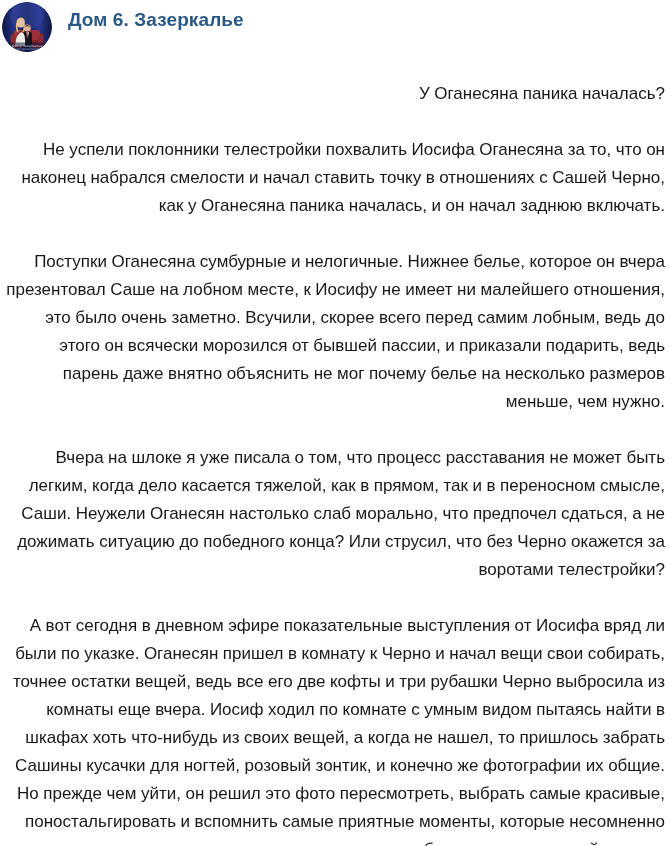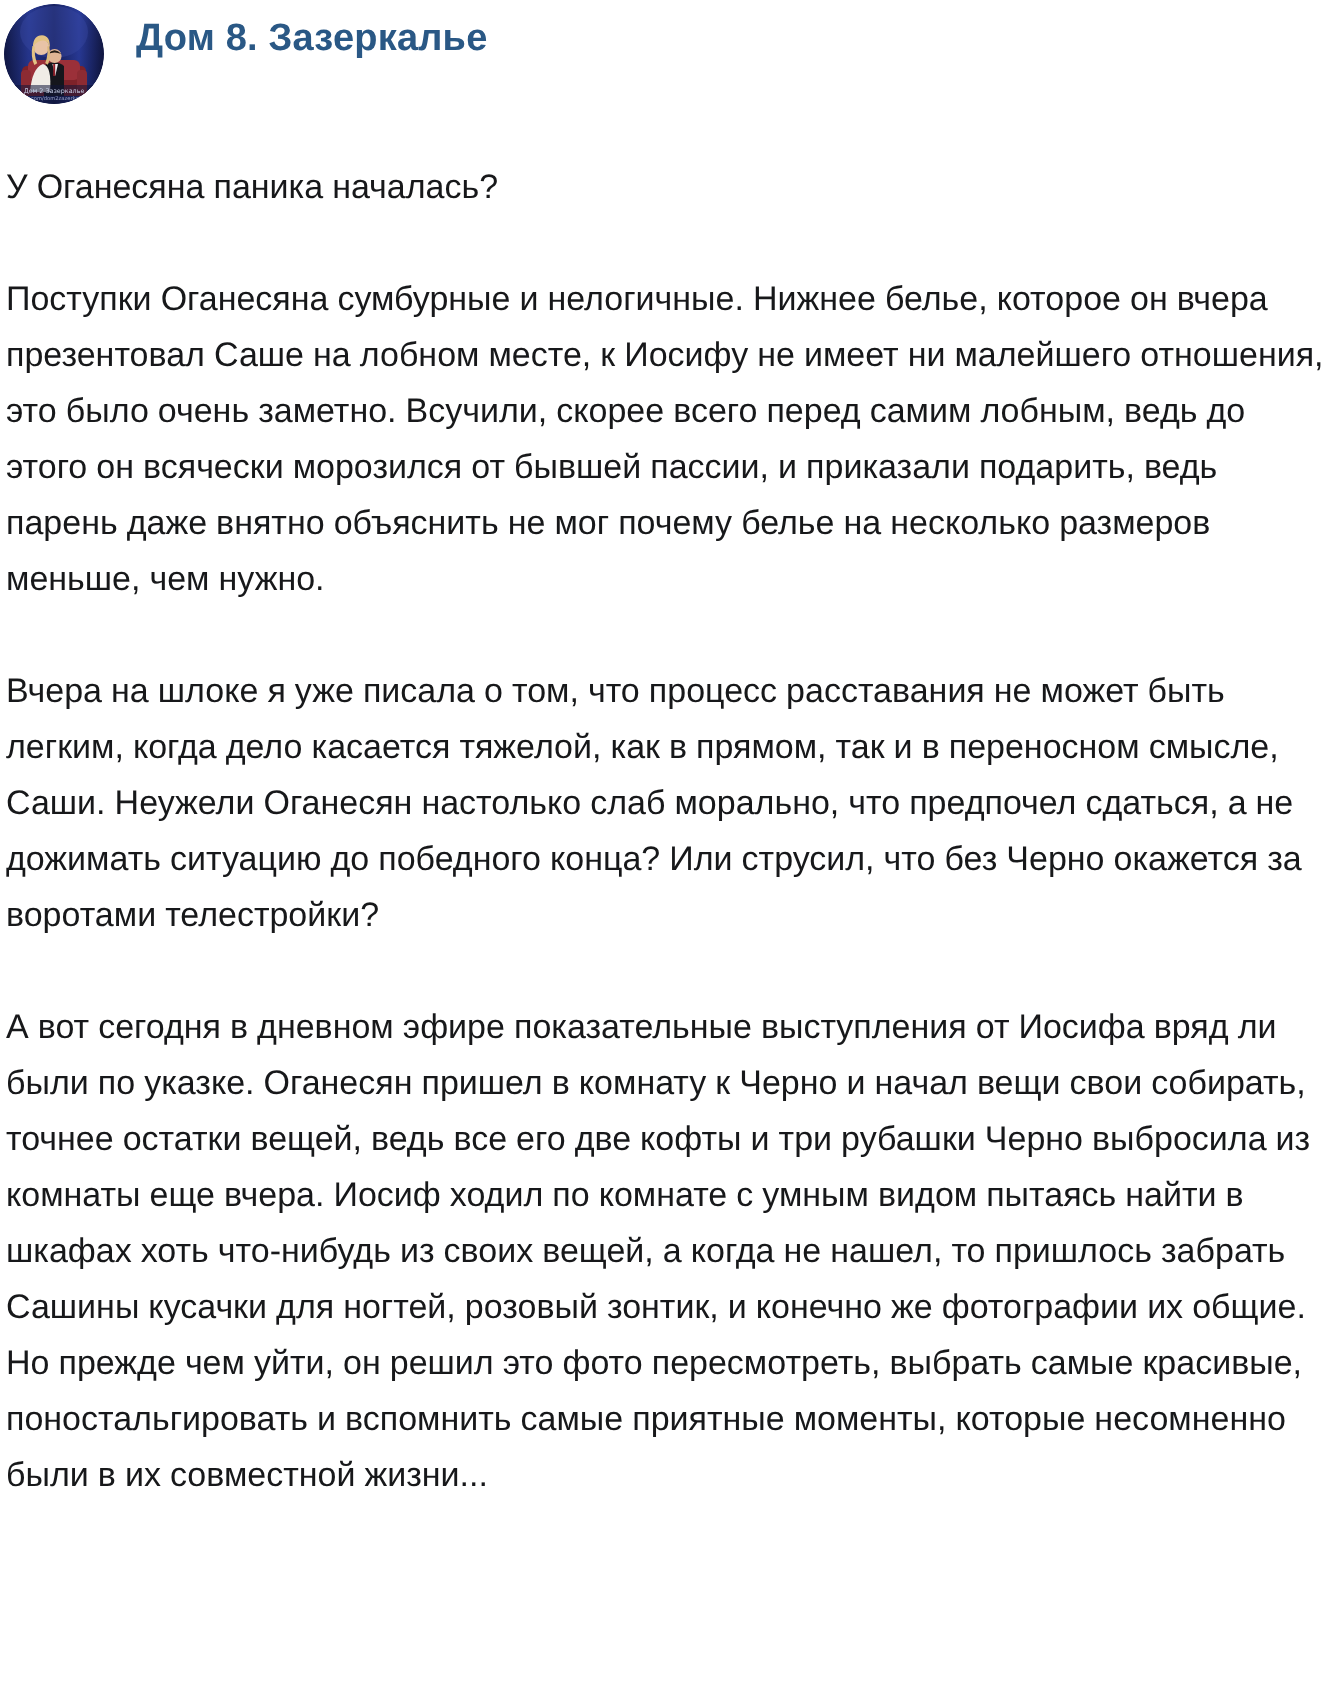--- a/index.html
+++ b/index.html
@@ -72,21 +72,21 @@
     font-size: 17px;
     line-height: 28px;
   }
 
   .post-body p {
     margin: 0 0 28px 0;
     padding: 0;
     font-size: 17px;
     line-height: 28px;
     color: #17181a;
-    text-align: left;
+    text-align: right;
     word-spacing: -0.2px;
   }
 
   .post-body p:last-child {
     margin-bottom: 0;
   }
 
   .post-body p.lead {
     margin-bottom: 28px;
   }
@@ -139,24 +139,25 @@
           <path d="M14.2 21 Q13.2 26.5 15.2 30.5 L16.6 29.6 Q14.9 25.8 15.6 21.4 Z" fill="#e3c384"></path>
           <path d="M22.6 21 Q23.7 26.4 21.9 30.4 L20.6 29.5 Q22.2 25.8 21.6 21.3 Z" fill="#dcb87a"></path>
 
           <rect x="0" y="40.5" width="50" height="9.5" fill="#101638" opacity="0.55"></rect>
           <text x="25" y="44.6" font-family="DejaVu Sans, sans-serif" font-size="3.2" fill="#cdd6ef" text-anchor="middle" opacity="0.95">Дом 2 Зазеркалье</text>
           <text x="25" y="48.2" font-family="DejaVu Sans, sans-serif" font-size="2.6" fill="#b9c4e6" text-anchor="middle" opacity="0.8">vk.com/dom2zazerkalie</text>
         </g>
       </svg>
     </div>
 
-    <div class="community-title">Дом 8. Зазеркалье</div>
+    <div class="community-title">Дом 6. Зазеркалье</div>
   </div>
 
   <div class="post-body">
     <p class="lead">У Оганесяна паника началась?</p>
+    <p>Не успели поклонники телестройки похвалить Иосифа Оганесяна за то, что он наконец набрался смелости и начал ставить точку в отношениях с Сашей Черно, как у Оганесяна паника началась, и он начал заднюю включать.</p>
     <p>Поступки Оганесяна сумбурные и нелогичные. Нижнее белье, которое он вчера презентовал Саше на лобном месте, к Иосифу не имеет ни малейшего отношения, это было очень заметно. Всучили, скорее всего перед самим лобным, ведь до этого он всячески морозился от бывшей пассии, и приказали подарить, ведь парень даже внятно объяснить не мог почему белье на несколько размеров меньше, чем нужно.</p>
     <p>Вчера на шлоке я уже писала о том, что процесс расставания не может быть легким, когда дело касается тяжелой, как в прямом, так и в переносном смысле, Саши. Неужели Оганесян настолько слаб морально, что предпочел сдаться, а не дожимать ситуацию до победного конца? Или струсил, что без Черно окажется за воротами телестройки?</p>
     <p>А вот сегодня в дневном эфире показательные выступления от Иосифа вряд ли были по указке. Оганесян пришел в комнату к Черно и начал вещи свои собирать, точнее остатки вещей, ведь все его две кофты и три рубашки Черно выбросила из комнаты еще вчера. Иосиф ходил по комнате с умным видом пытаясь найти в шкафах хоть что-нибудь из своих вещей, а когда не нашел, то пришлось забрать Сашины кусачки для ногтей, розовый зонтик, и конечно же фотографии их общие. Но прежде чем уйти, он решил это фото пересмотреть, выбрать самые красивые, поностальгировать и вспомнить самые приятные моменты, которые несомненно были в их совместной жизни...</p>
 
   </div>
 
 </div>
 
 </body></html>

